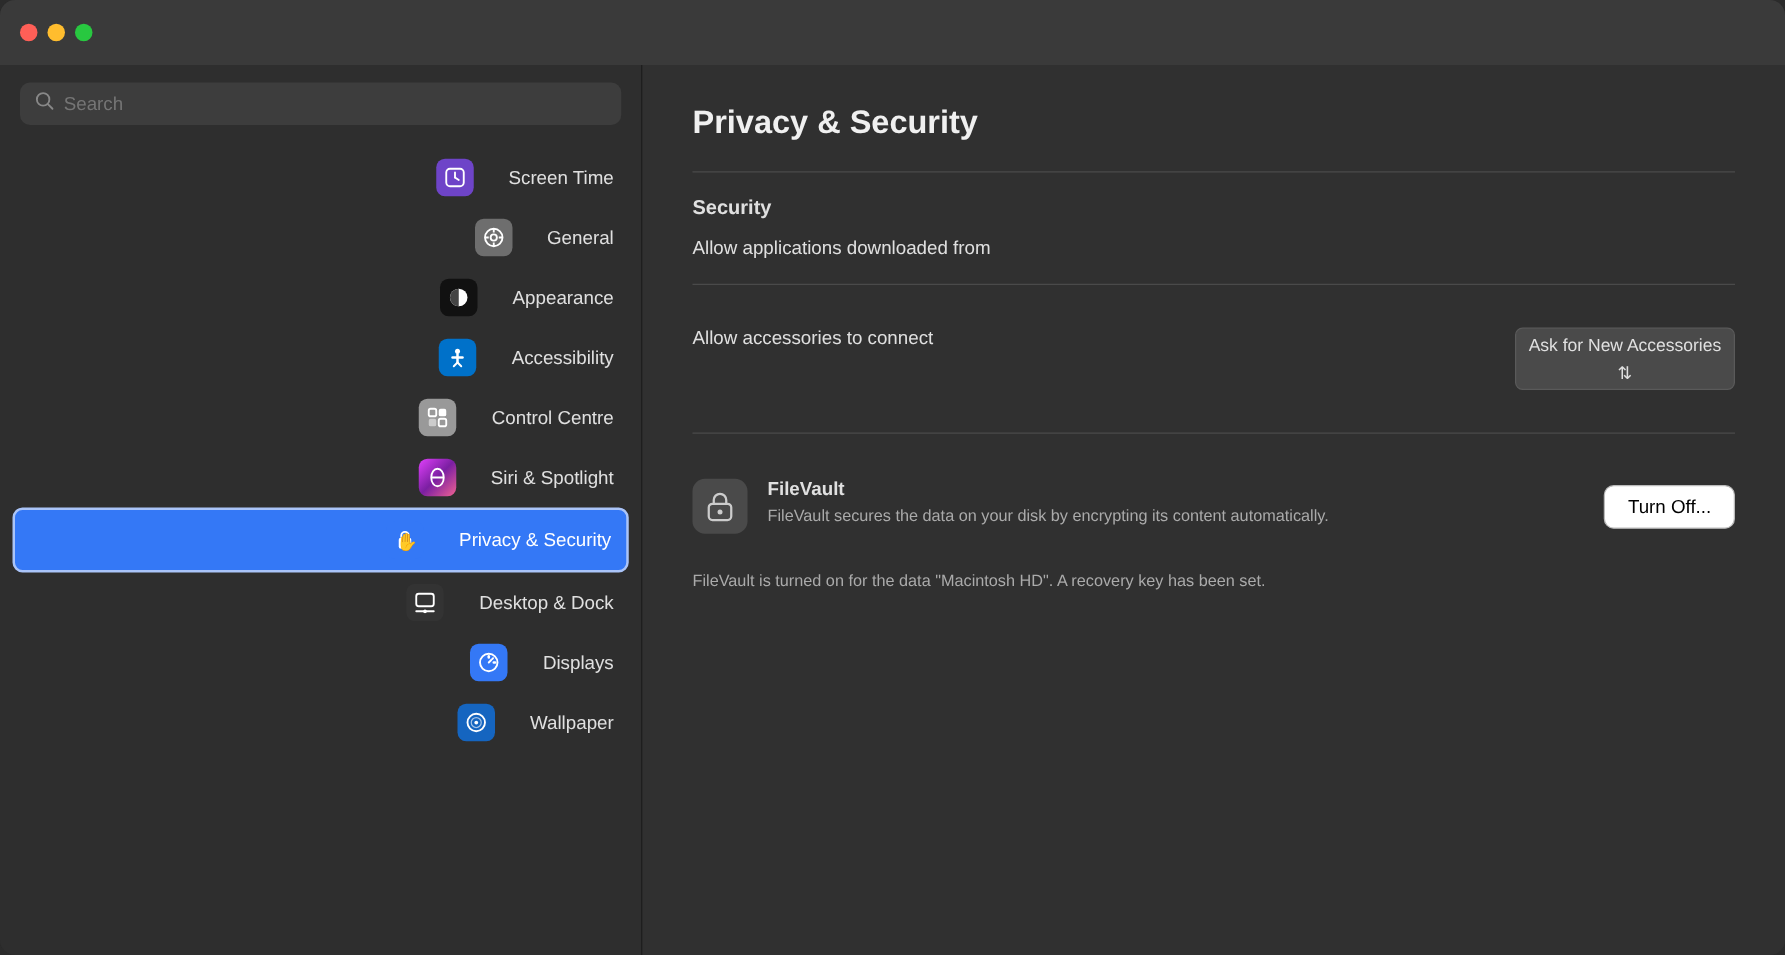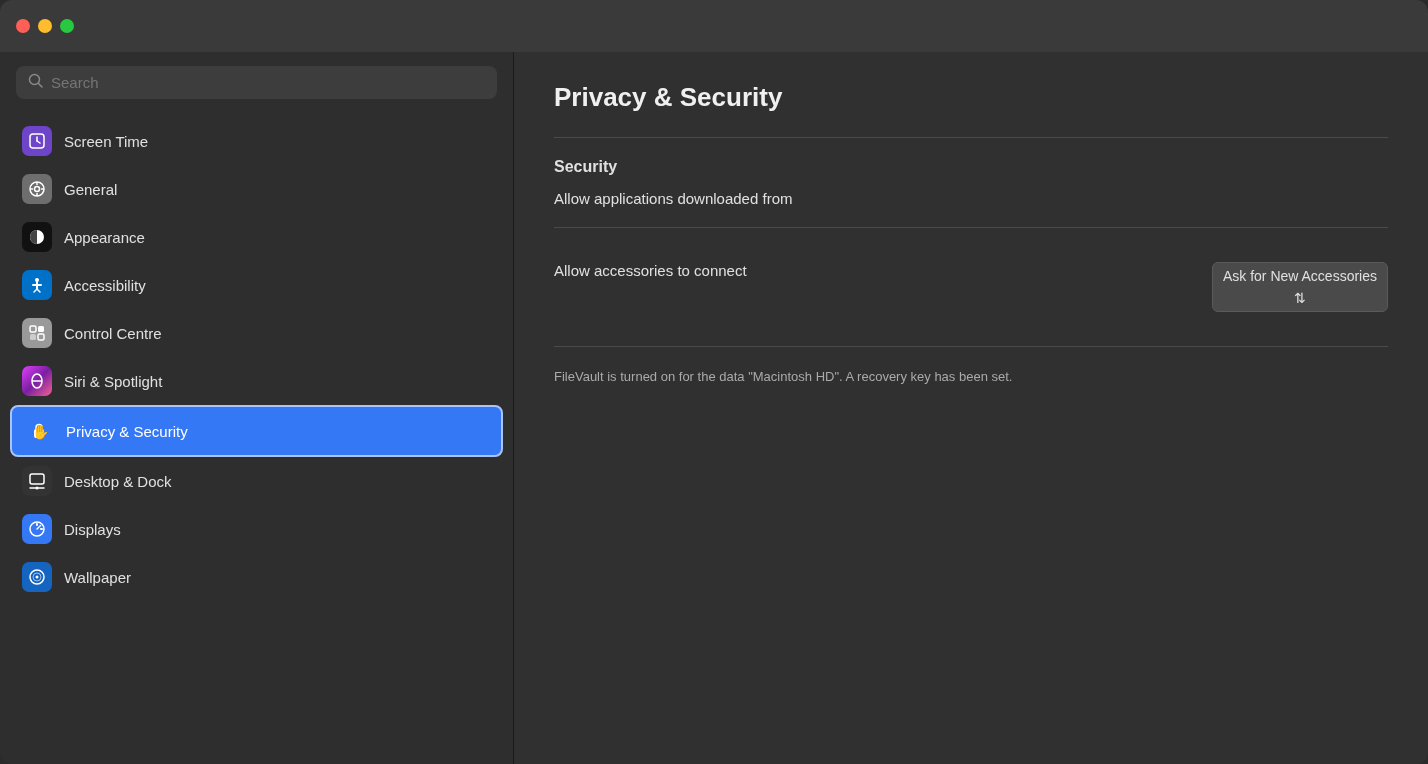--- a/index.html
+++ b/index.html
@@ -80,27 +80,28 @@
       width: 100%;
     }
     .sidebar-items {
       display: flex;
       flex-direction: column;
       padding: 4px 10px;
     }
     .sidebar-item {
       display: flex;
       align-items: center;
-      gap: 12px;
+      gap: 28px;
       padding: 9px 12px;
       border-radius: 8px;
       cursor: pointer;
       color: #e0e0e0;
       font-size: 15px;
       font-weight: 400;
+      justify-content: flex-end;
     }
     .sidebar-item.active {
       background: #3478f6;
       color: #fff;
       font-weight: 500;
       border: 2px solid #aac4f8;
     }
     .sidebar-item-icon {
       width: 30px;
       height: 30px;
@@ -403,17 +404,31 @@
       <div class="setting-label">Allow applications downloaded from</div>
       <hr class="section-divider">
       <div class="setting-row">
         <span class="setting-label">Allow accessories to connect</span>
         <button class="select-button">
           <span>Ask for New Accessories</span>
           <span>⇅</span>
         </button>
       </div>
       <hr class="section-divider">
+      <div class="filevault-row">
+        <div class="filevault-icon">
+          <svg width="26" height="26" viewBox="0 0 26 26" fill="none">
+            <rect x="4" y="11" width="18" height="13" rx="3" stroke="#ccc" stroke-width="1.8"></rect>
+            <path d="M8 11V8a5 5 0 0 1 10 0v3" stroke="#ccc" stroke-width="1.8" fill="none"></path>
+            <circle cx="13" cy="17.5" r="2" fill="#ccc"></circle>
+          </svg>
+        </div>
+        <div class="filevault-info">
+          <div class="filevault-title">FileVault</div>
+          <div class="filevault-desc">FileVault secures the data on your disk by encrypting its content automatically.</div>
+        </div>
+        <button class="turn-off-btn">Turn Off...</button>
+      </div>
       <div class="info-text">FileVault is turned on for the data "Macintosh HD".
 A recovery key has been set.</div>
     </div>
   </div>
 </div>
 
 </body></html>

